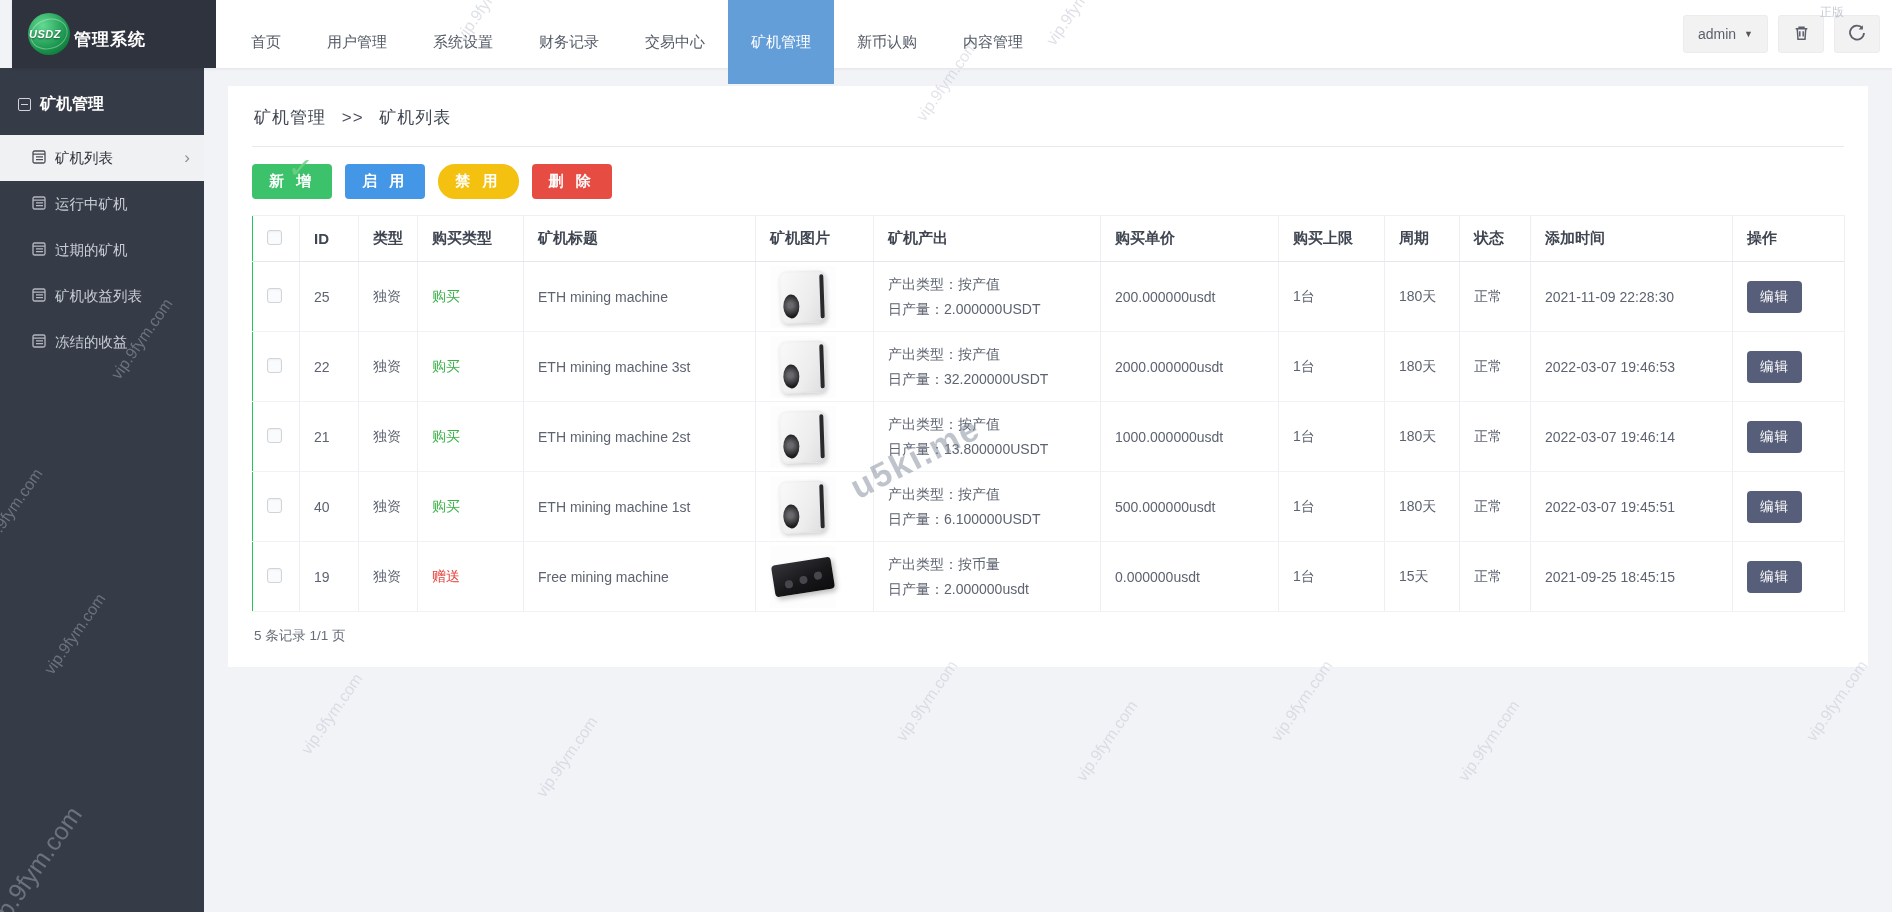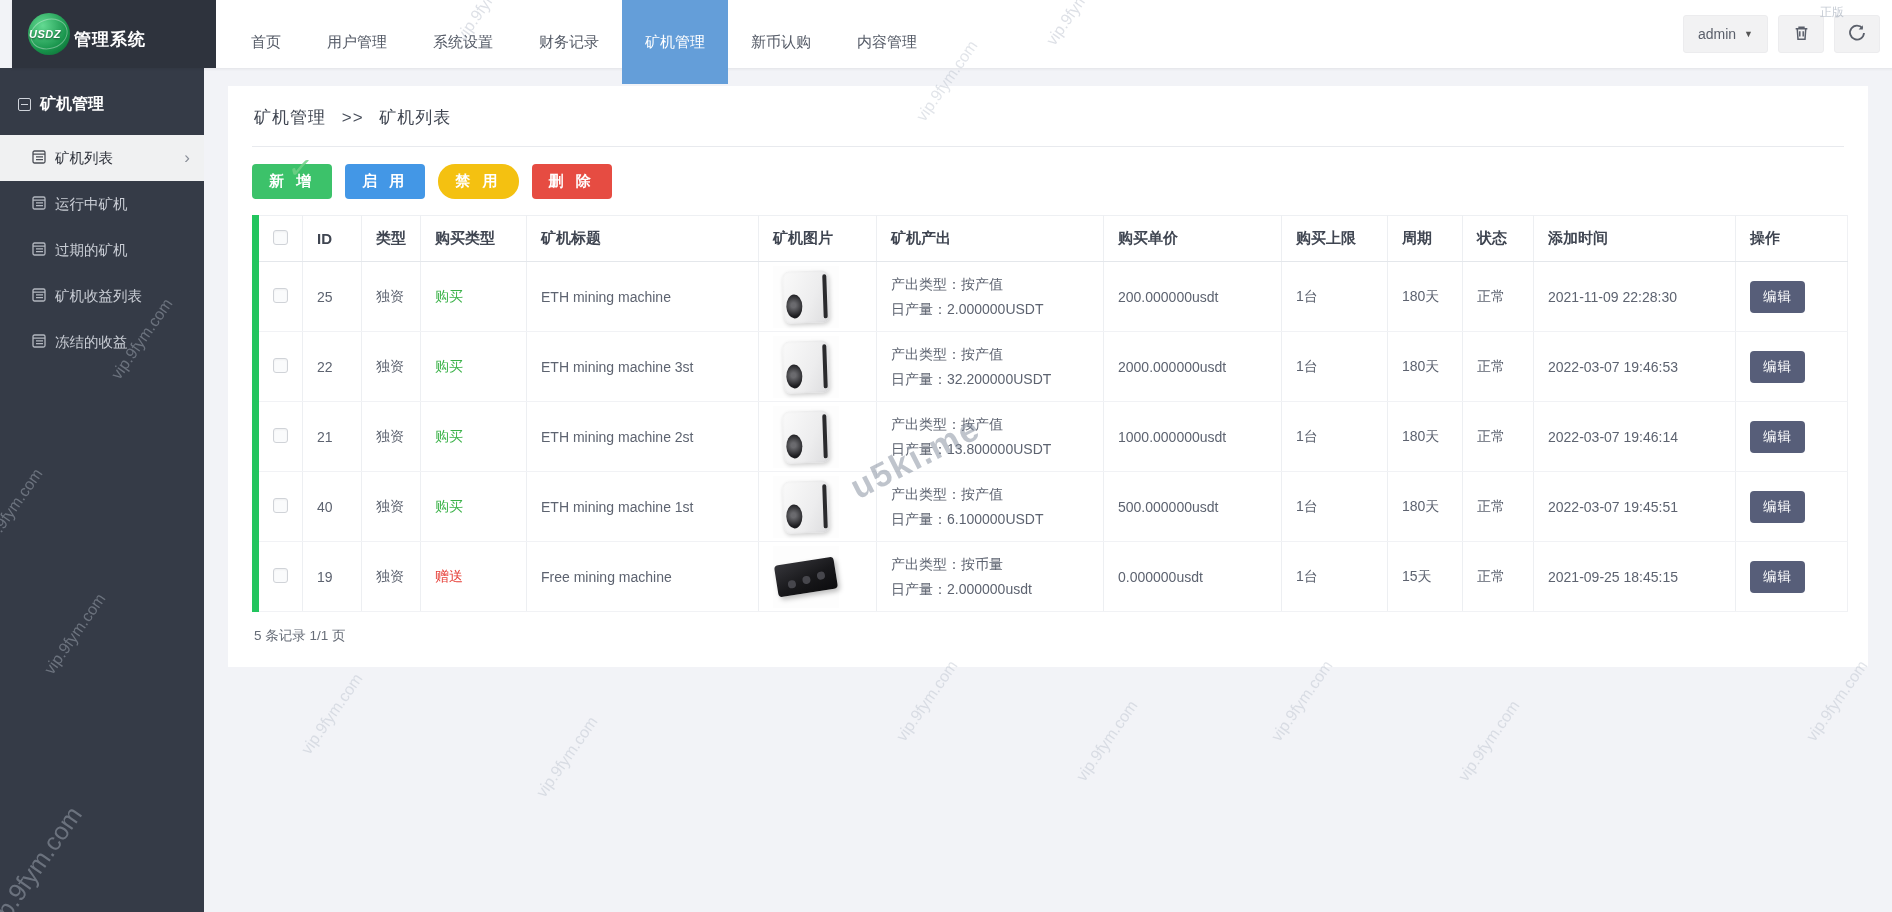--- a/index.html
+++ b/index.html
@@ -44,21 +44,21 @@
   .breadcrumb .sep { margin:0 10px; color:#4a505c; }
   .divider { height:1px; background:#e8eaee; }
   .toolbar { padding:17px 0 16px 0; display:flex; gap:13px; }
   .btn { height:35px; padding:0 17px; border:none; border-radius:4px; color:#fff; font-size:15px;
     font-weight:bold; letter-spacing:4px; cursor:pointer; font-family:inherit; }
   .btn-add { background:#3cc26a; } .btn-enable { background:#4397e6; }
   .btn-disable { background:#f4c111;border-radius:17px; } .btn-delete { background:#e64c42; }
 
   
   table { border-collapse:collapse; table-layout:fixed; width:1592px;
-    border-top:1px solid #eef0f3; border-left:7px solid #22c55e; border-right:1px solid #f0f1f4; }
+    border-top:1px solid #eef0f3; border-left:1px solid #22c55e; border-right:1px solid #f0f1f4; }
   th, td { border-right:1px solid #edeff2; border-bottom:1px solid #f1f2f5; text-align:left; vertical-align:middle; }
   th:last-child, td:last-child { border-right:none; }
   th { height:46px; font-size:15px; color:#3f4551; font-weight:bold; padding:0 10px 0 14px; border-bottom:1px solid #e4e7eb; }
   td { height:70px; font-size:14px; color:#5d6370; padding:0 10px 0 14px; }
   col.c1{width:47px} col.c2{width:59px} col.c3{width:59px} col.c4{width:106px} col.c5{width:232px}
   col.c6{width:118px} col.c7{width:227px} col.c8{width:178px} col.c9{width:106px} col.c10{width:75px}
   col.c11{width:71px} col.c12{width:202px} col.c13{width:112px}
   .checkbox { width:15px; height:15px; border:1px solid #d0d3d8; border-radius:3px; background:#fafbfc;
     display:inline-block; box-shadow:inset 0 1px 2px rgba(0,0,0,.05); cursor:pointer; }
   .green { color:#3cb24a; } .red { color:#e64038; }
@@ -111,20 +111,23 @@
   </div>
 
   <div class="nav-item">
     <span>系统设置</span>
   </div>
 
   <div class="nav-item">
     <span>财务记录</span>
   </div>
 
+  <div class="nav-item">
+    <span>交易中心</span>
+  </div>
 
   <div class="nav-item active">
     <span>矿机管理</span>
   </div>
 
   <div class="nav-item">
     <span>新币认购</span>
   </div>
 
   <div class="nav-item">

